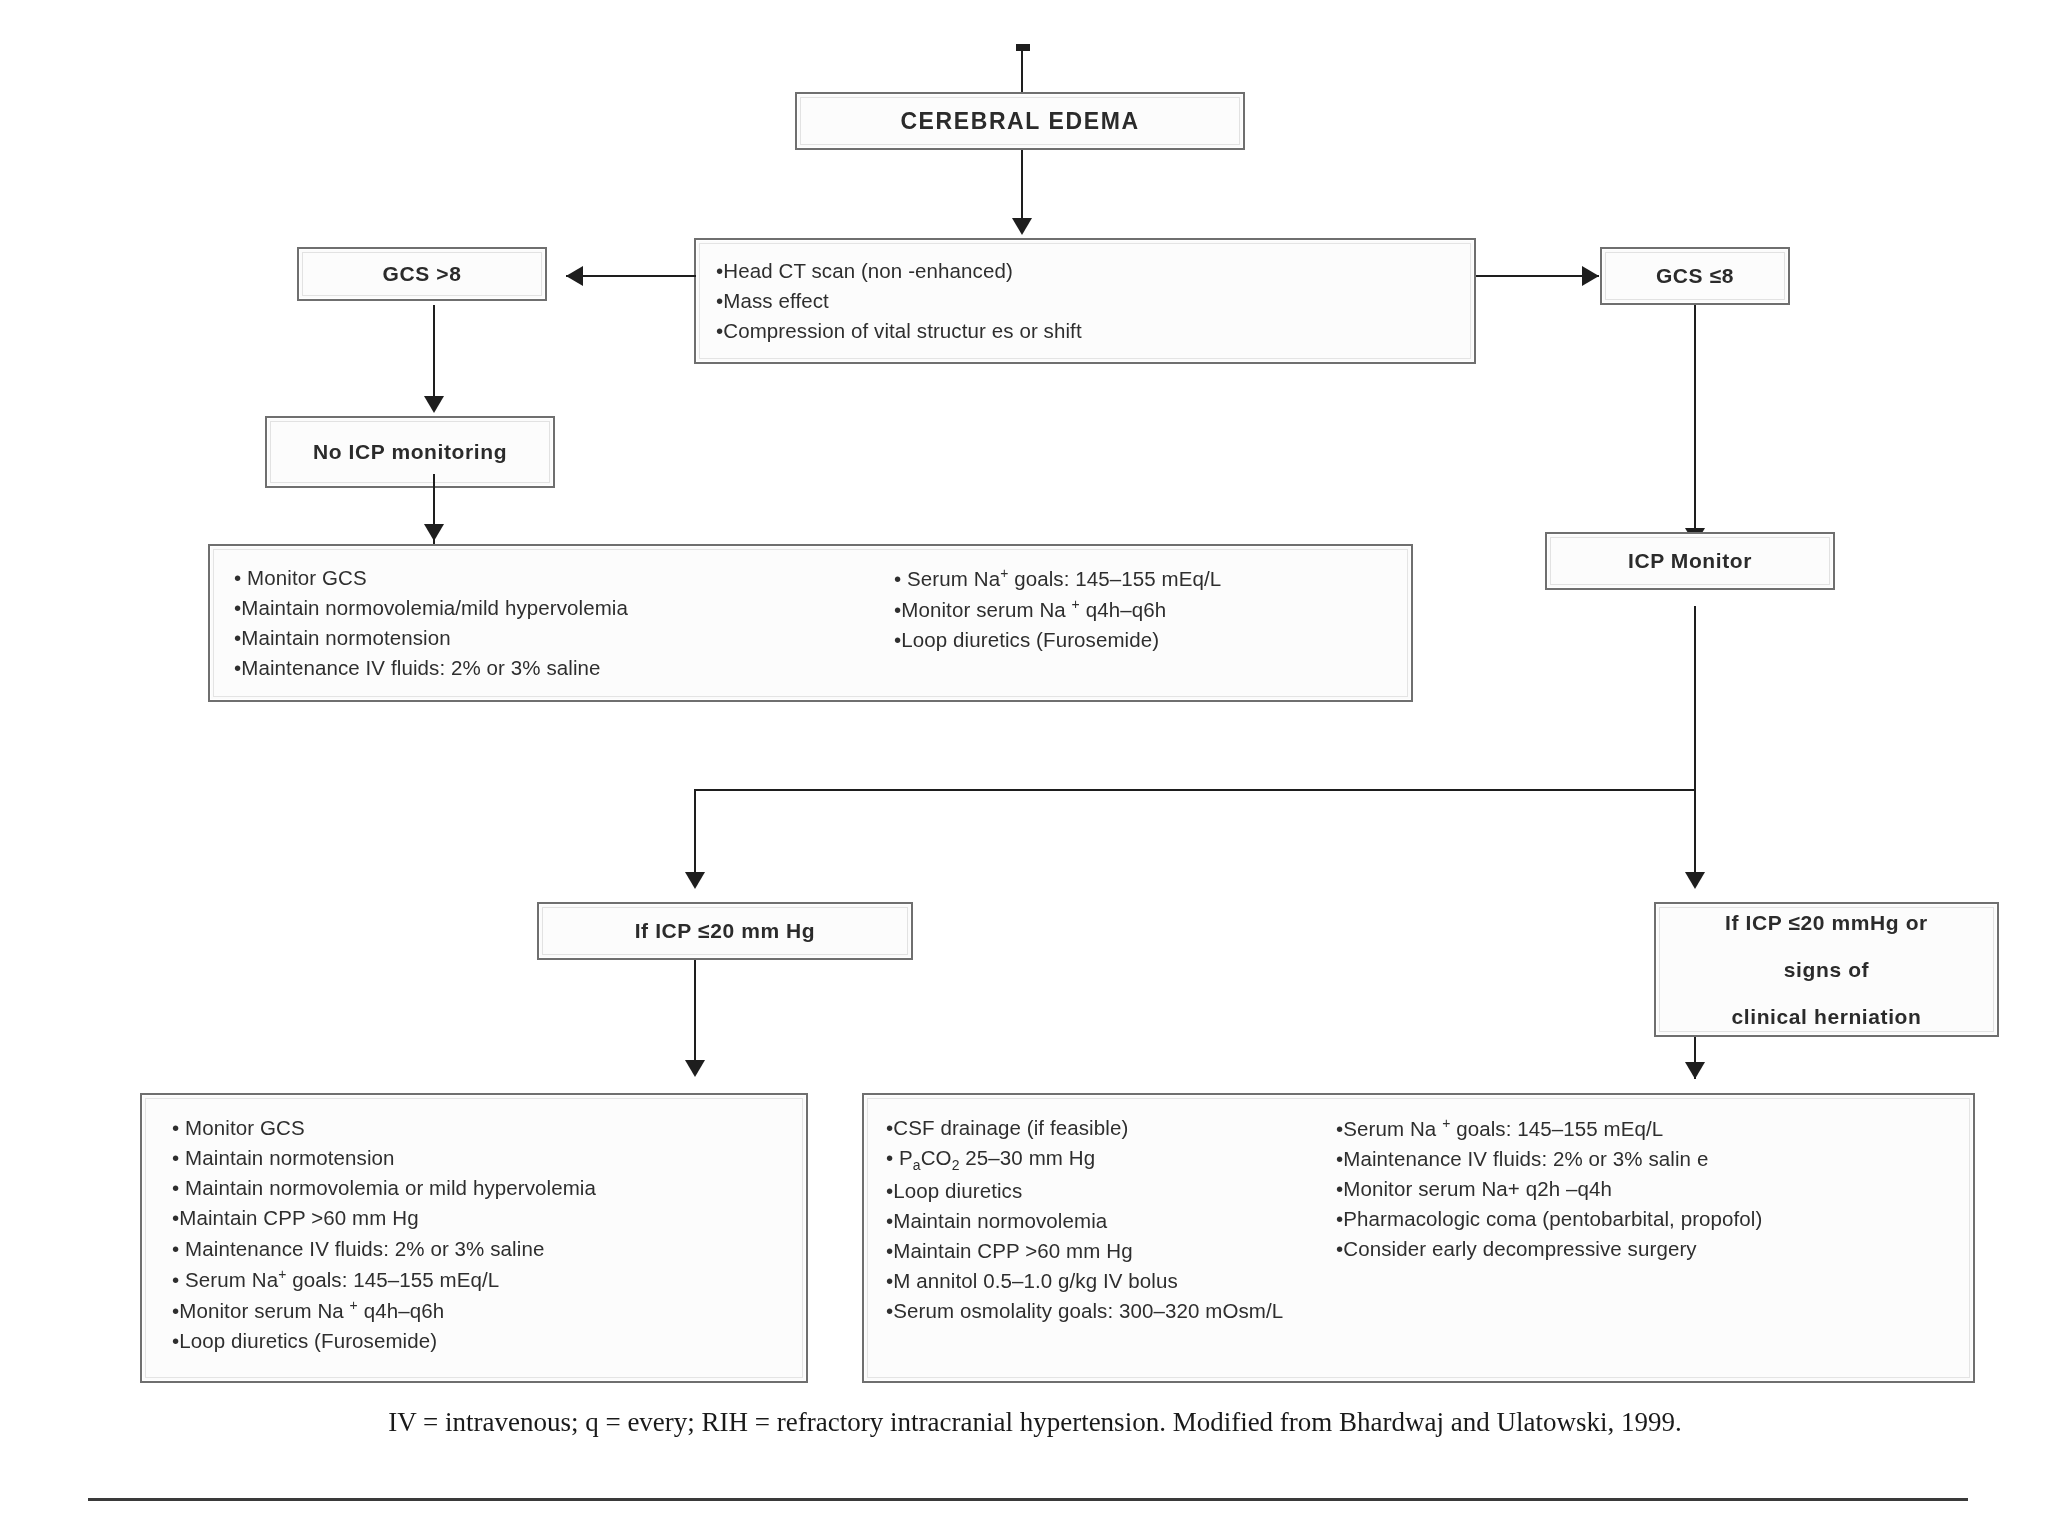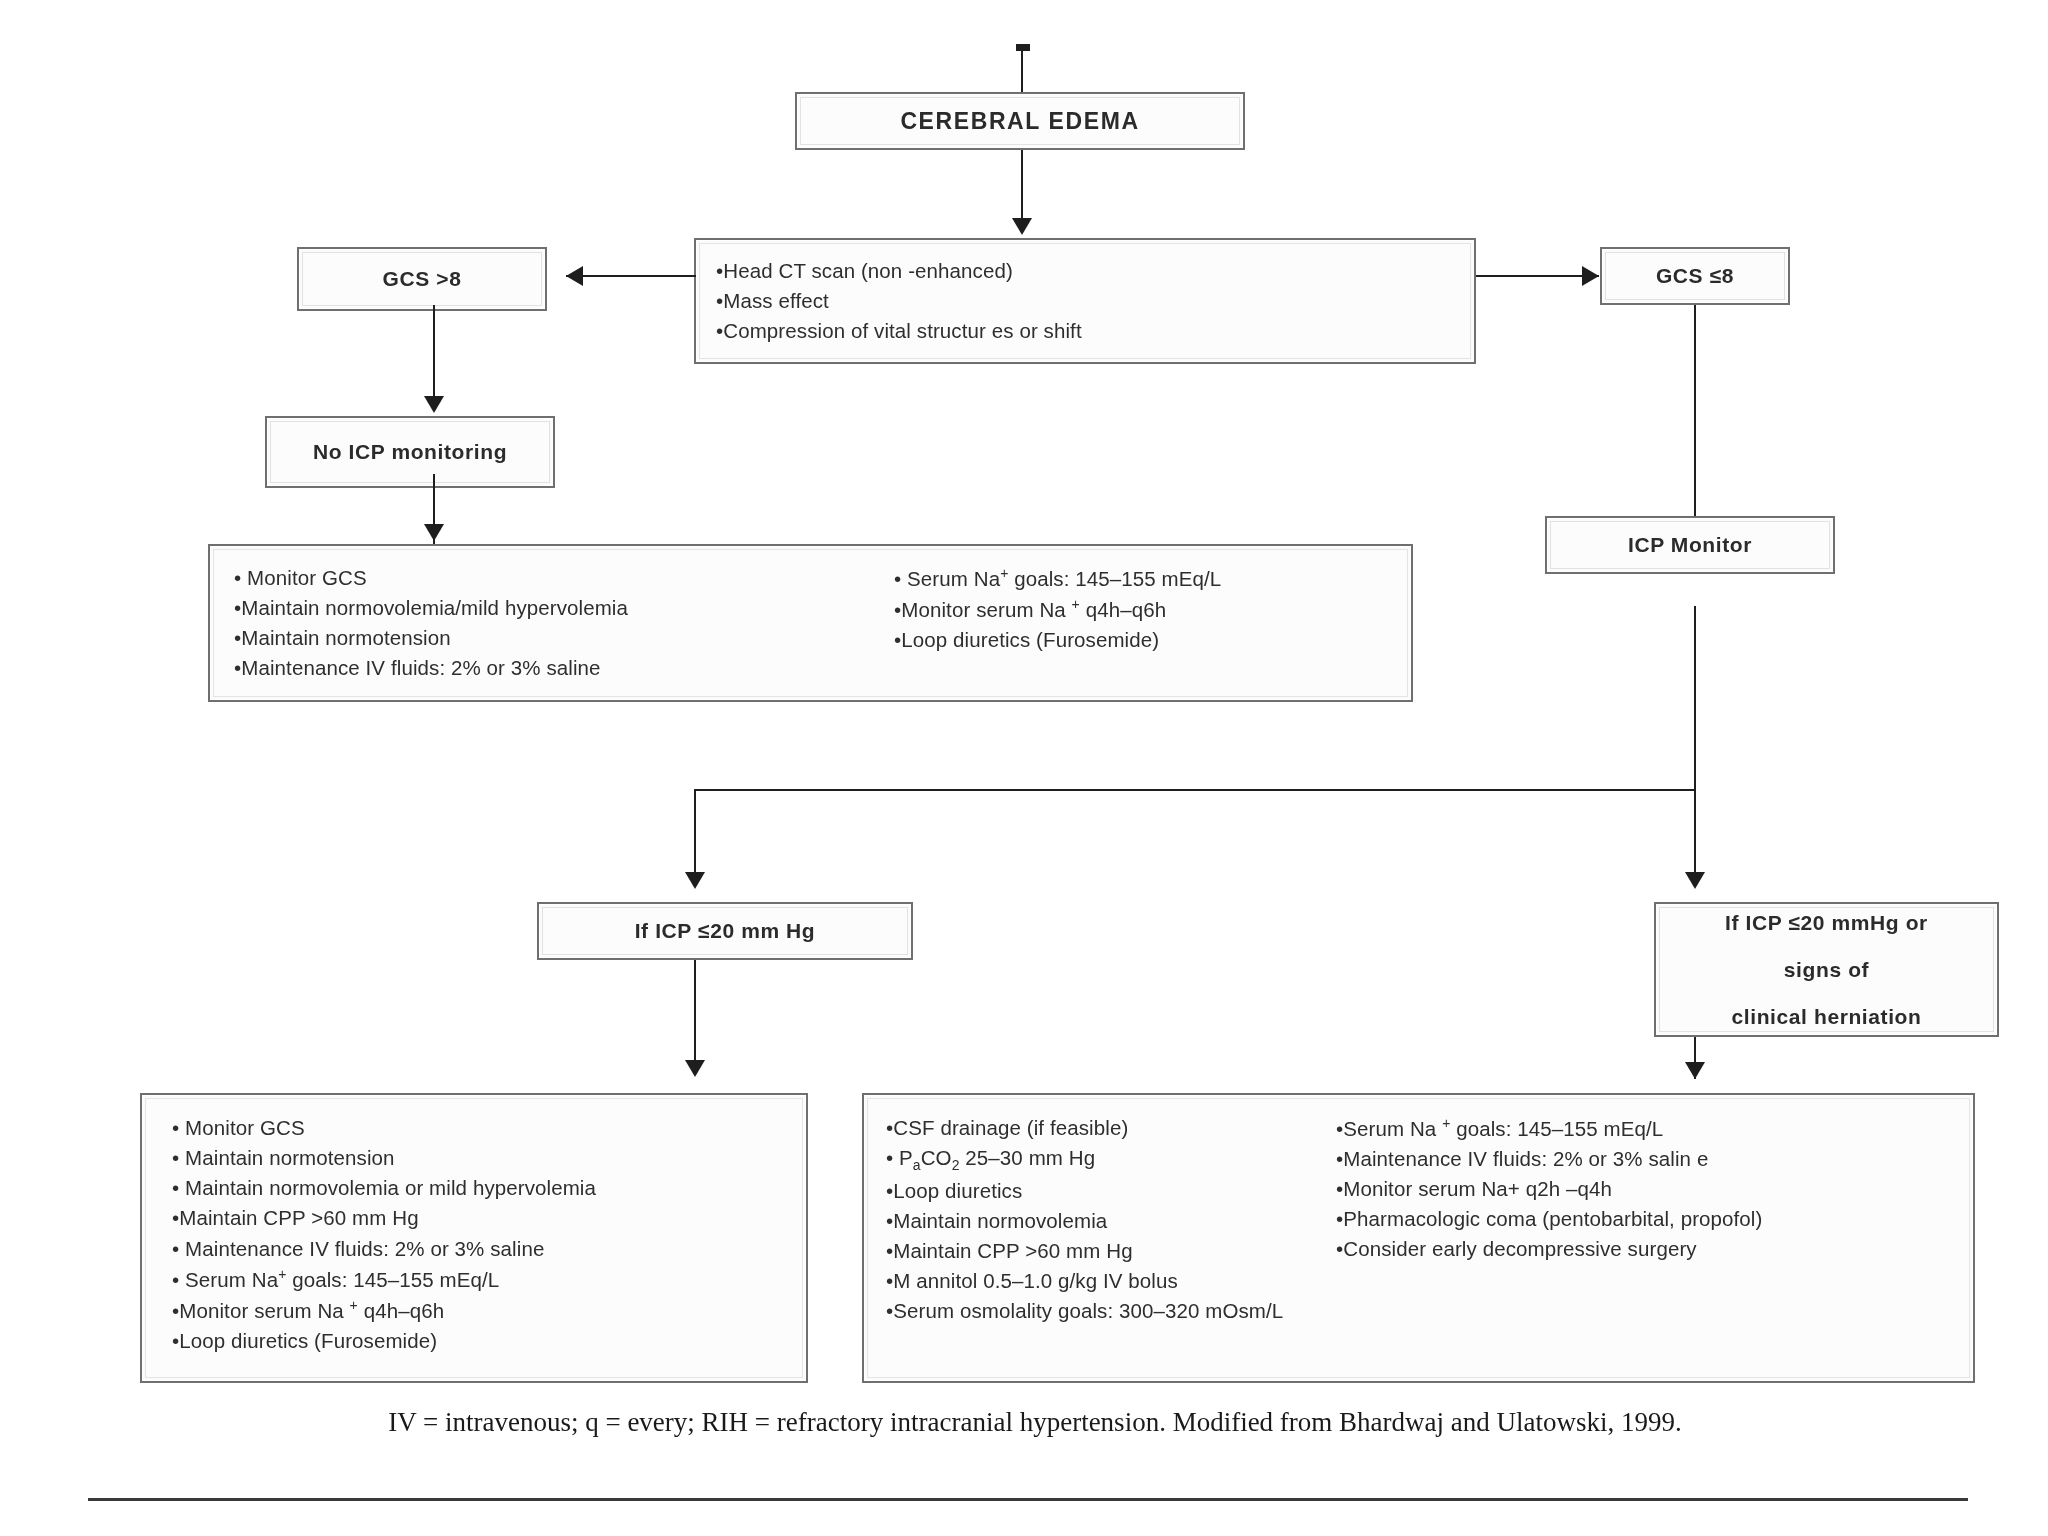--- a/index.html
+++ b/index.html
@@ -106,21 +106,21 @@
       </ul>
     </div>
   </div>
 
   <div class="ln hl" style="left:566px;top:275px;width:130px;"></div>
   <div class="arw arw-l" style="left:566px;top:266px;"></div>
 
   <div class="ln hl" style="left:1476px;top:275px;width:123px;"></div>
   <div class="arw arw-r" style="left:1582px;top:266px;"></div>
 
-  <div class="box small-box" style="left:297px;top:247px;width:250px;height:64px;">
+  <div class="box small-box" style="left:297px;top:247px;width:250px;height:54px;">
     <div class="inner">
       <div class="centered">GCS &gt;8</div>
     </div>
   </div>
 
   <div class="box small-box" style="left:1600px;top:247px;width:190px;height:58px;">
     <div class="inner">
       <div class="centered">GCS ≤8</div>
     </div>
   </div>
@@ -133,21 +133,21 @@
       <div class="centered">No ICP monitoring</div>
     </div>
   </div>
 
   <div class="ln vl" style="left:433px;top:474px;height:70px;"></div>
   <div class="arw arw-d" style="left:424px;top:524px;"></div>
 
   <div class="ln vl" style="left:1694px;top:305px;height:235px;"></div>
   <div class="arw arw-d" style="left:1685px;top:528px;"></div>
 
-  <div class="box small-box" style="left:1545px;top:516px;width:290px;height:58px;">
+  <div class="box small-box" style="left:1545px;top:532px;width:290px;height:58px;">
     <div class="inner">
       <div class="centered">ICP Monitor</div>
     </div>
   </div>
 
   <div class="box listbox" style="left:208px;top:544px;width:1205px;height:158px;">
     <div class="cols">
       <ul class="bul" style="margin:13px 0 0 20px;width:660px;">
         <li>•&nbsp;<span>Monitor GCS</span></li>
         <li>•<span>Maintain normovolemia/mild hypervolemia</span></li>

